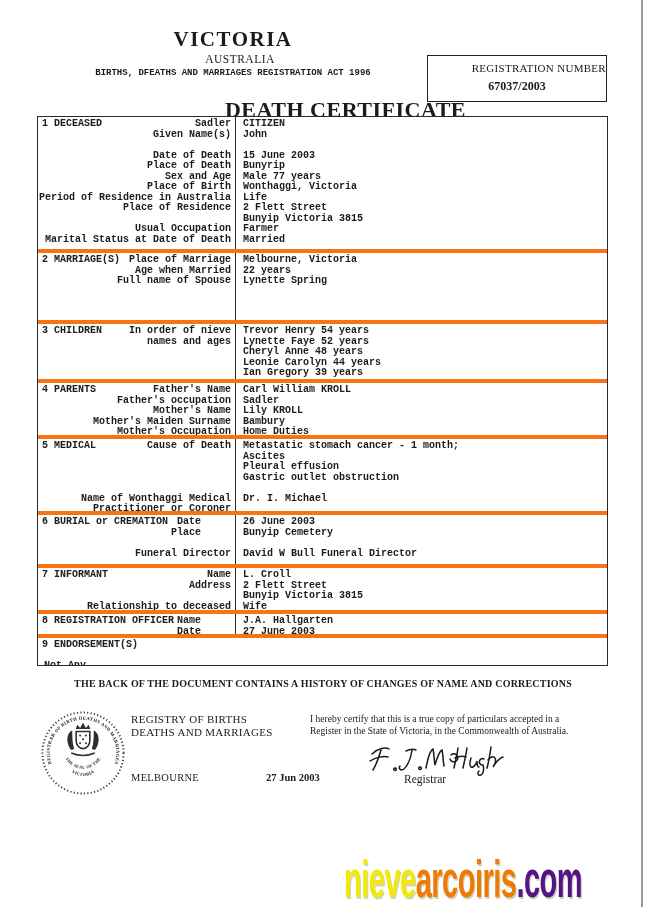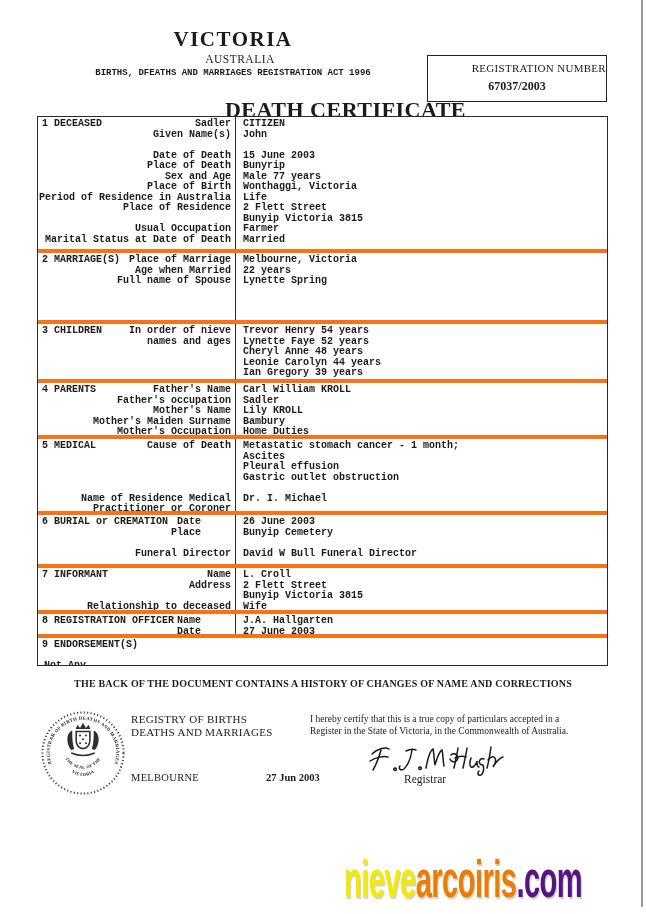--- a/index.html
+++ b/index.html
@@ -110,21 +110,21 @@
         <div class="ln"><span class="lbl">Mother's Occupation</span><span class="val">Home Duties</span></div>
       </div>
       <div class="sec sec5">
         <span class="sec-title">5 MEDICAL</span>
         <span class="col-div"></span>
         <div class="ln"><span class="lbl">Cause of Death</span><span class="val">Metastatic stomach cancer - 1 month;</span></div>
         <div class="ln"><span class="lbl"></span><span class="val">Ascites</span></div>
         <div class="ln"><span class="lbl"></span><span class="val">Pleural effusion</span></div>
         <div class="ln"><span class="lbl"></span><span class="val">Gastric outlet obstruction</span></div>
         <div class="ln"><span class="lbl"></span><span class="val"></span></div>
-        <div class="ln"><span class="lbl">Name of Residence Medical</span><span class="val">Dr. I. Michael</span></div>
+        <div class="ln"><span class="lbl">Name of Wonthaggi Medical</span><span class="val">Dr. I. Michael</span></div>
         <div class="ln"><span class="lbl">Practitioner or Coroner</span><span class="val"></span></div>
       </div>
       <div class="sec sec6">
         <span class="sec-title">6 BURIAL or CREMATION</span>
         <span class="col-div"></span>
         <div class="ln"><span class="lbl mid">Date</span><span class="val">26 June 2003</span></div>
         <div class="ln"><span class="lbl mid">Place</span><span class="val">Bunyip Cemetery</span></div>
         <div class="ln"><span class="lbl"></span><span class="val"></span></div>
         <div class="ln"><span class="lbl">Funeral Director</span><span class="val">David W Bull Funeral Director</span></div>
       </div>

